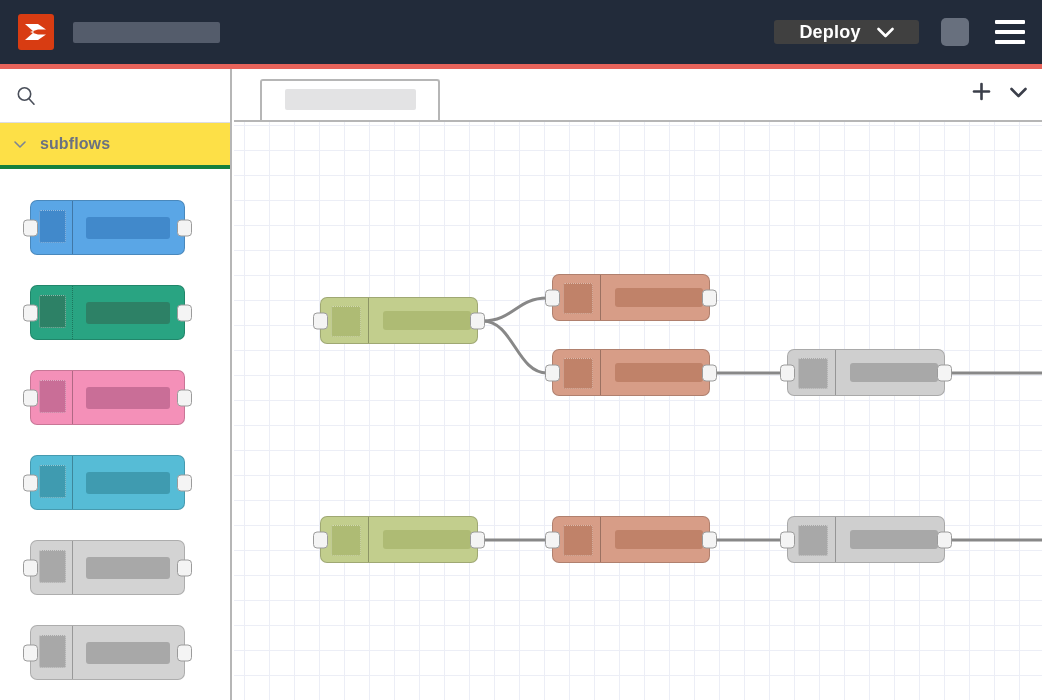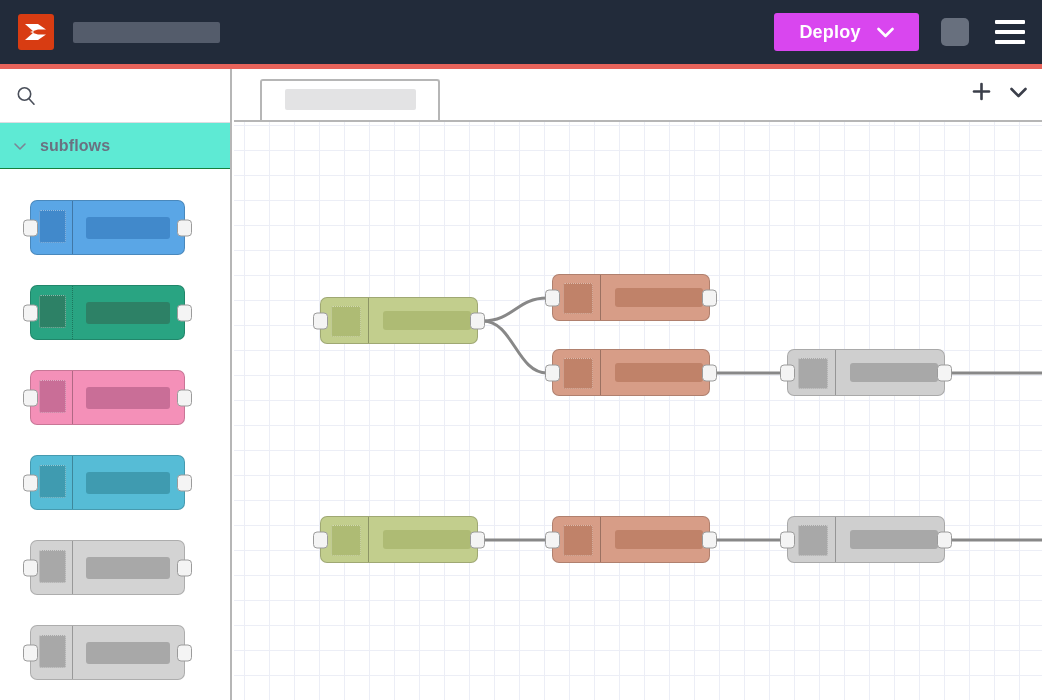--- a/index.html
+++ b/index.html
@@ -41,22 +41,22 @@
     border-radius: 2px;
     flex: none;
   }
   .header-right {
     margin-left: auto;
     display: flex; align-items: center;
     margin-right: 17px;
     gap: 0;
   }
   .deploy-btn {
-    width: 145px; height: 38px;
-    background: #d946ef;
+    width: 145px; height: 24px;
+    background: #404040;
     border: none;
     border-radius: 3px;
     color: #ffffff;
     display: flex; align-items: center; justify-content: center;
     gap: 16px;
     cursor: pointer;
     font-family: "Liberation Sans", sans-serif;
   }
   .deploy-label {
     font-size: 18px; font-weight: bold;
@@ -94,25 +94,25 @@
   .search-row {
     height: 54px;
     display: flex; align-items: center;
     padding-left: 16px;
     border-bottom: 1px solid #dddde2;
   }
   .search-icon { width: 20px; height: 20px; display:block; }
 
   .subflows-header {
     height: 46px;
-    background: #5eead4;
+    background: #fde047;
     display: flex; align-items: center;
     padding-left: 12px;
     cursor: pointer;
-    border-bottom: 1px solid #15803d;
+    border-bottom: 4px solid #15803d;
   }
   .subflows-chevron { width: 16px; height: 16px; margin-right: 12px; display:block;}
   .subflows-label {
     font-size: 16px; font-weight: bold;
     color: #6a7181;
     letter-spacing: .1px;
   }
 
   .palette-list { padding-top: 16px; }
   .palette-row {

